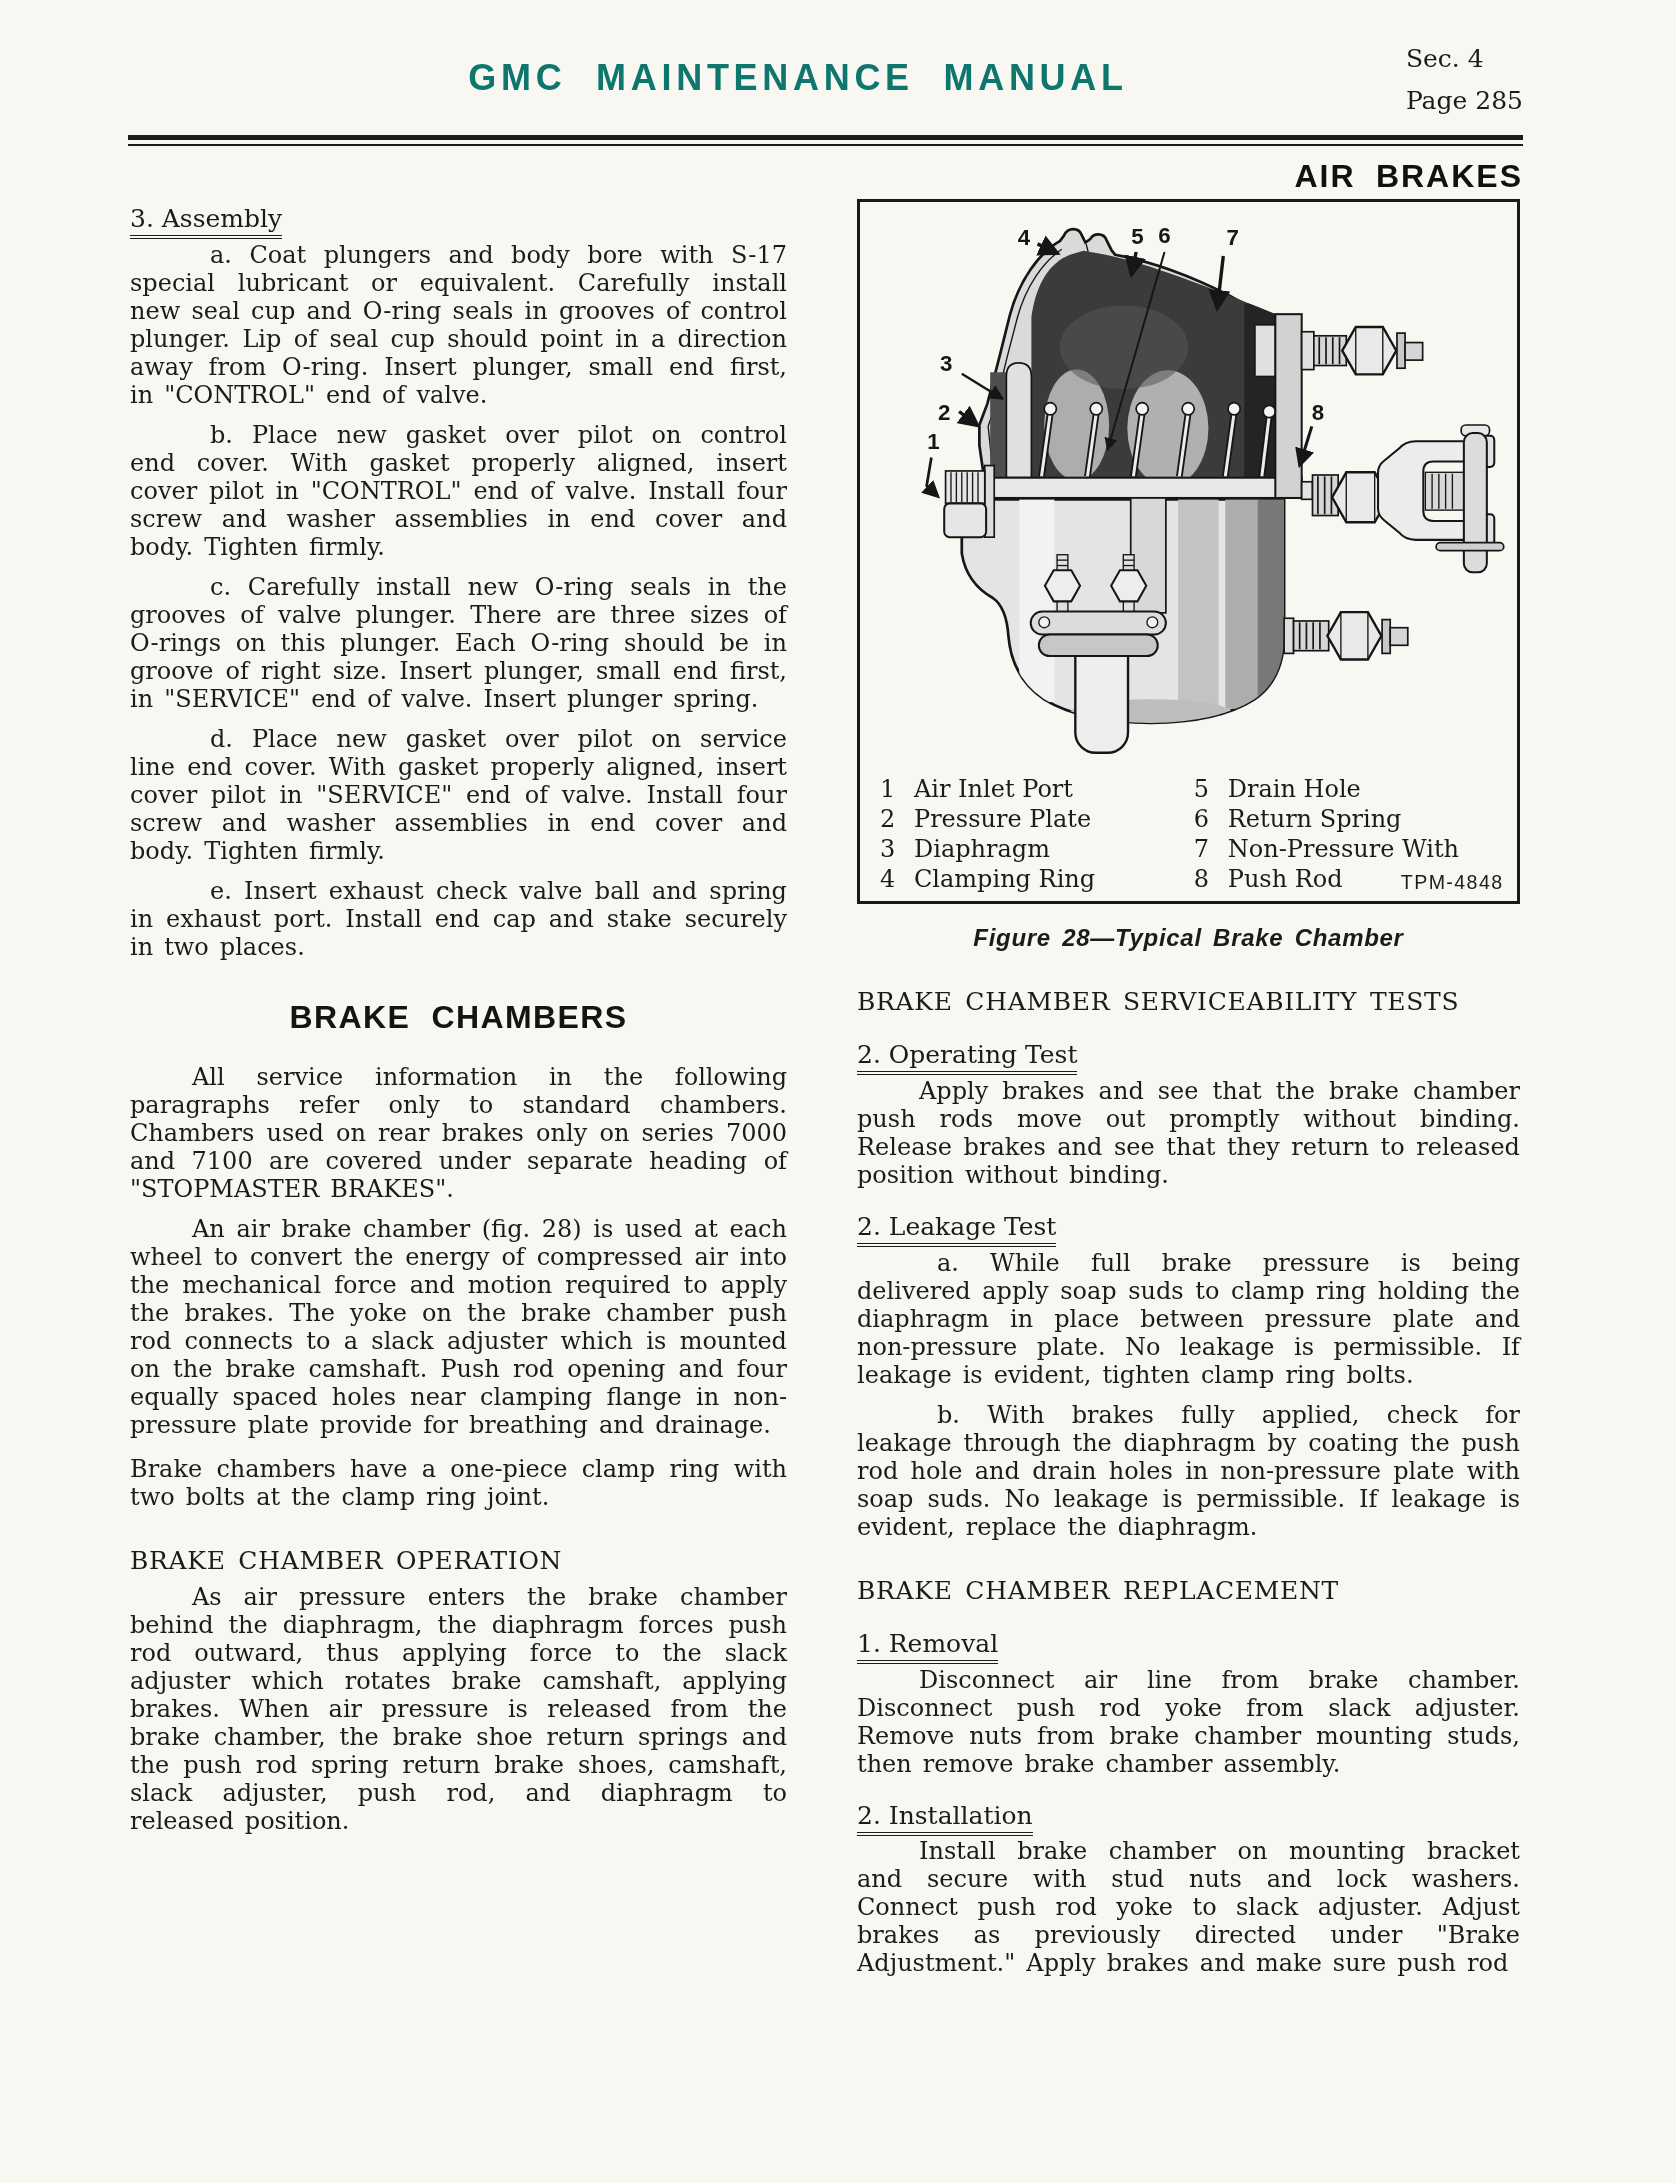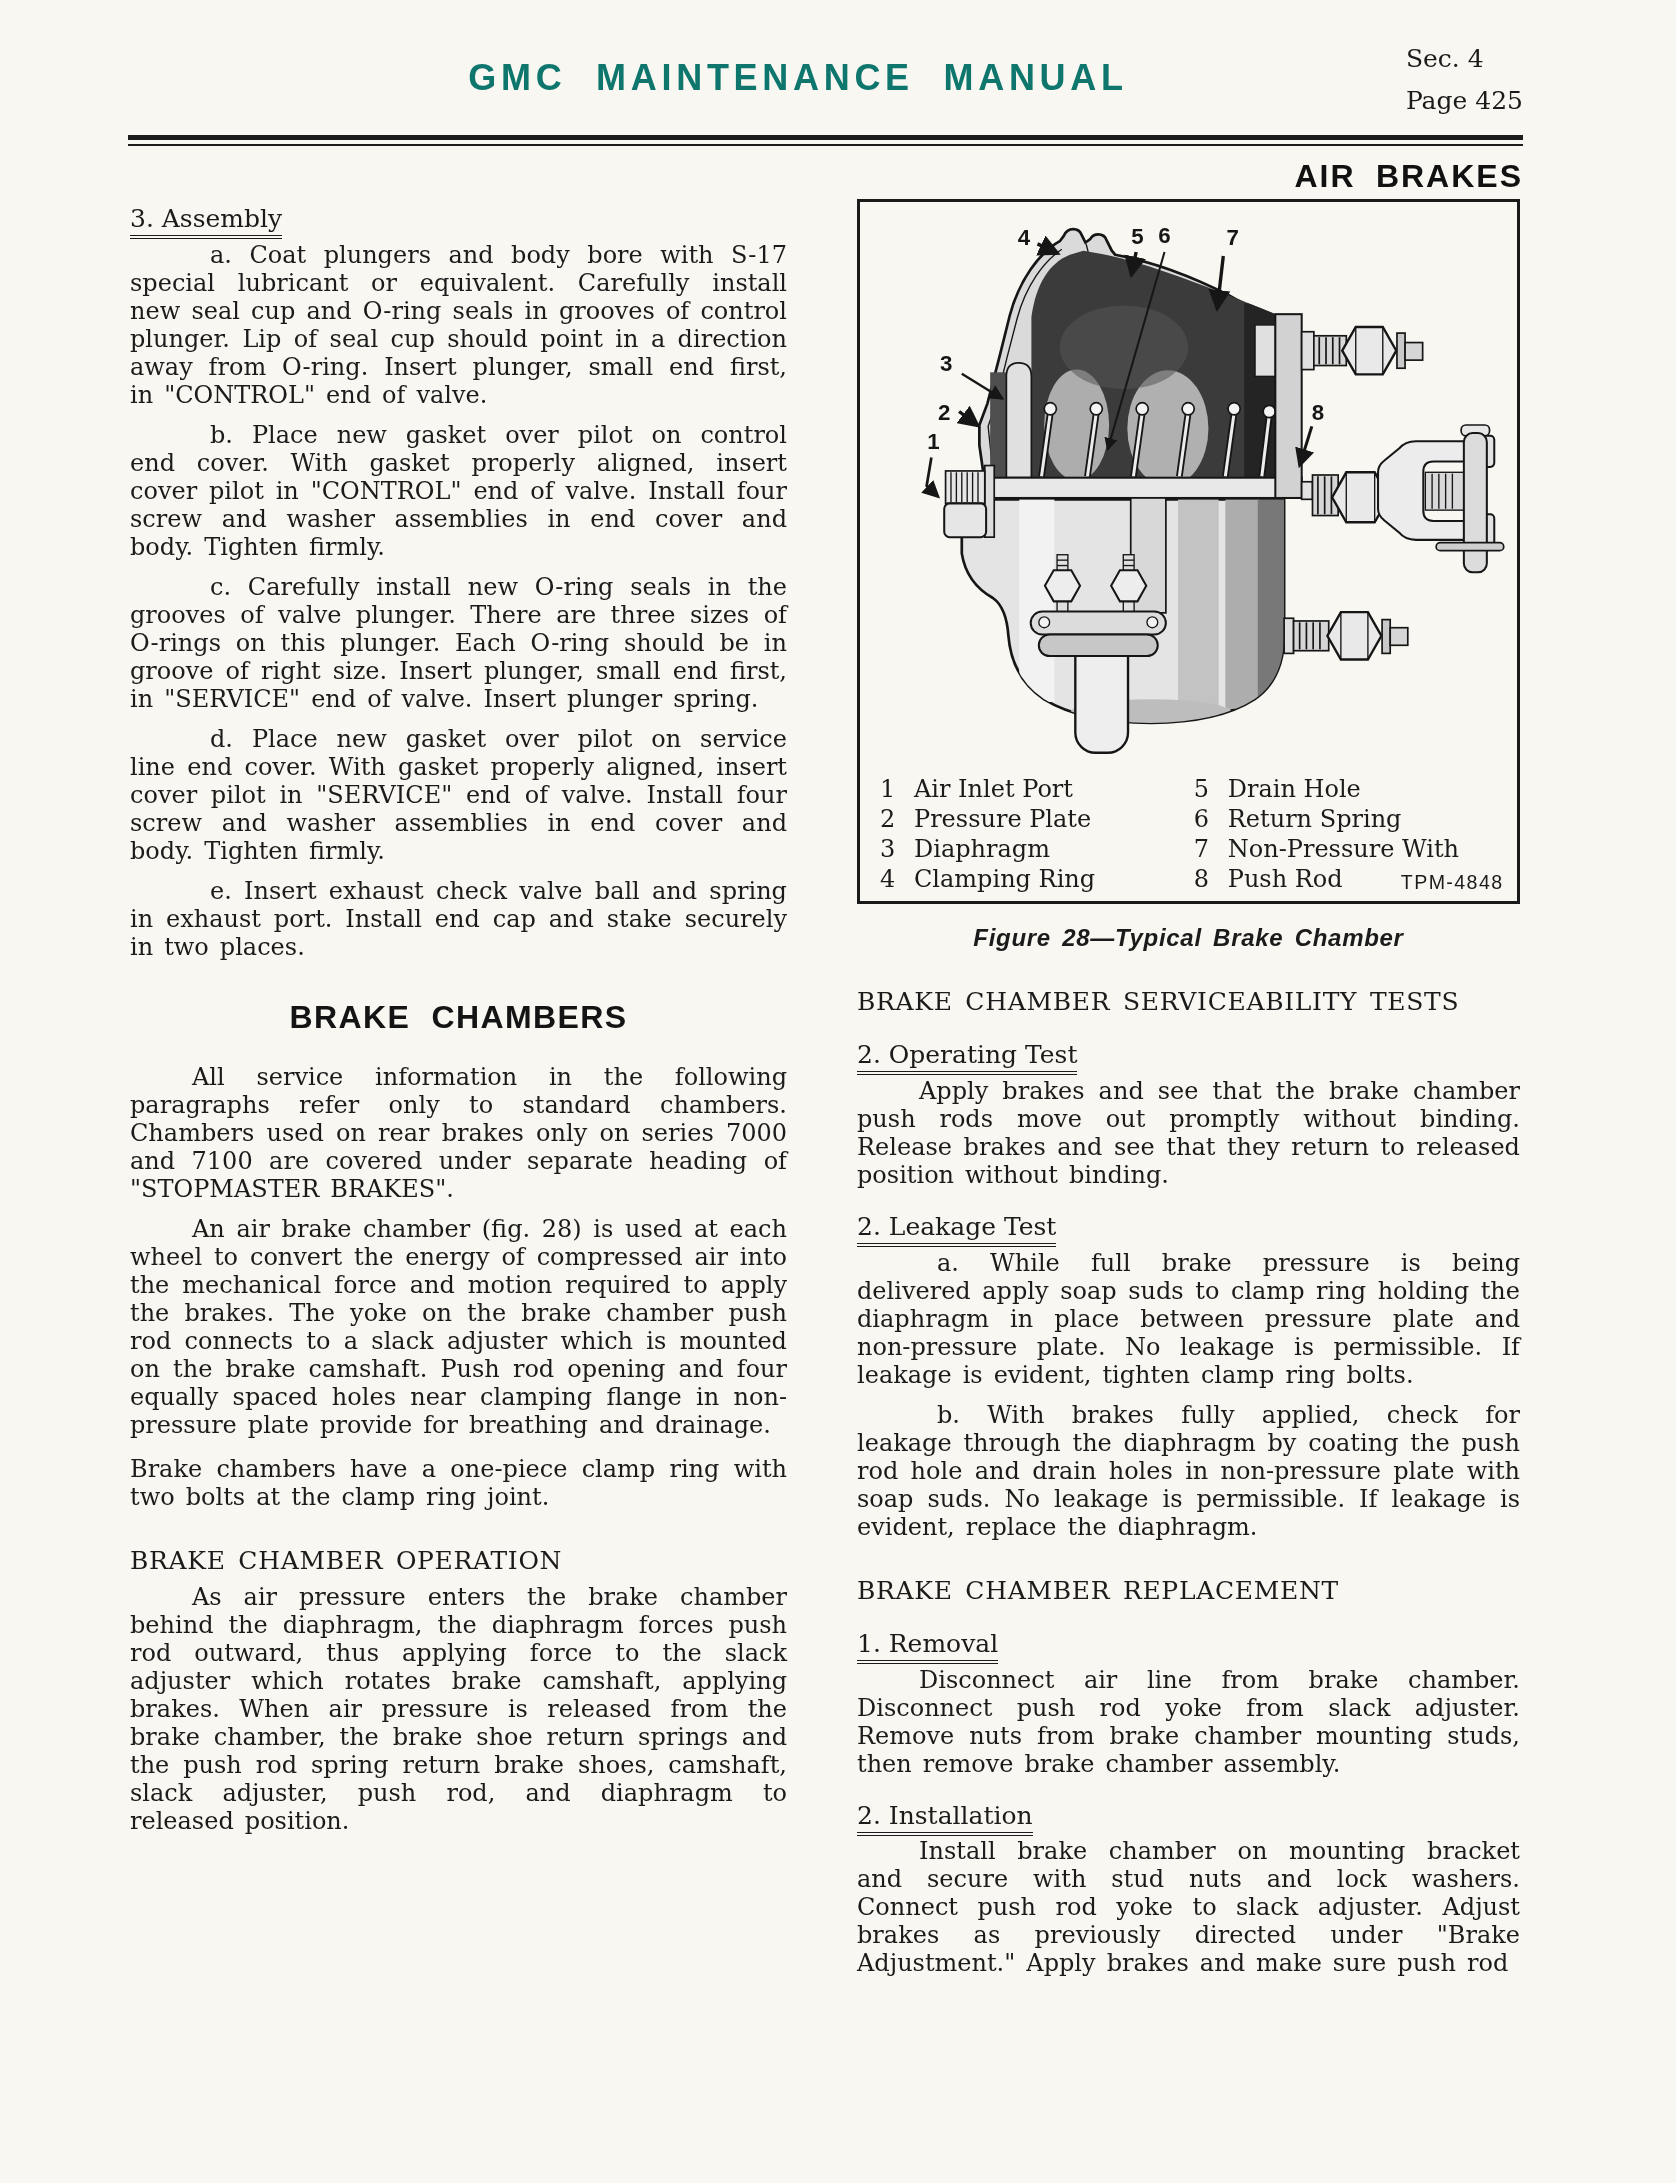--- a/index.html
+++ b/index.html
@@ -46,21 +46,21 @@
   .callout{font:700 33px "Liberation Sans",sans-serif;fill:#161616;}
 </style>
 </head>
 <body>
 
 <div class="page">
 
   <div class="hdr-title">GMC MAINTENANCE MANUAL</div>
   <div class="hdr-meta">
     <div>Sec. 4</div>
-    <div>Page 425</div>
+    <div>Page 285</div>
   </div>
   <div class="rule rule-a"></div>
   <div class="rule rule-b"></div>
   <div class="hdr-section">AIR BRAKES</div>
 
   <section class="col col-left">
     <h3 class="h-und h-first"><span>3. Assembly</span></h3>
     <p class="item after-h">a. Coat plungers and body bore with S-17 special lubricant or equivalent. Carefully install new seal cup and O-ring seals in grooves of control plunger. Lip of seal cup should point in a direction away from O-ring. Insert plunger, small end first, in "CONTROL" end of valve.</p>
     <p class="item">b. Place new gasket over pilot on control end cover. With gasket properly aligned, insert cover pilot in "CONTROL" end of valve. Install four screw and washer assemblies in end cover and body. Tighten firmly.</p>
     <p class="item">c. Carefully install new O-ring seals in the grooves of valve plunger. There are three sizes of O-rings on this plunger. Each O-ring should be in groove of right size. Insert plunger, small end first, in "SERVICE" end of valve. Insert plunger spring.</p>

